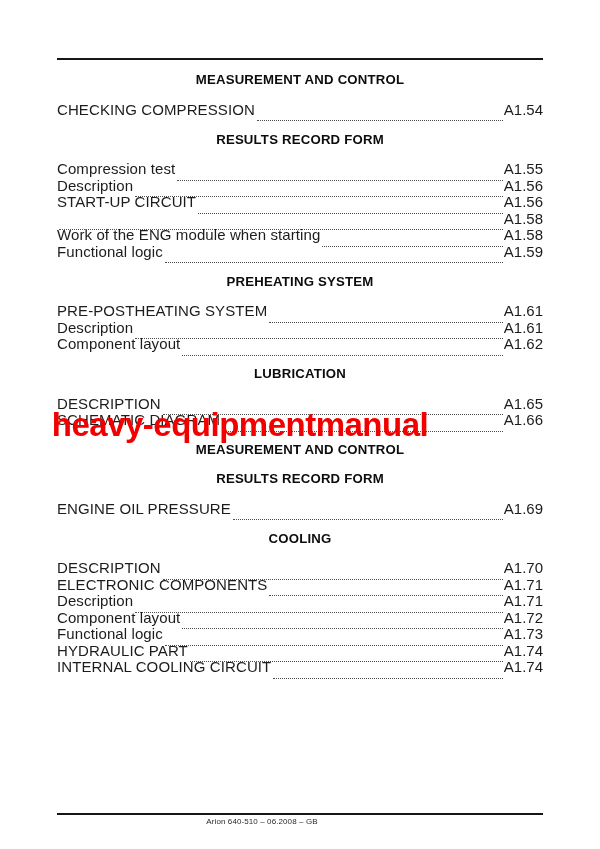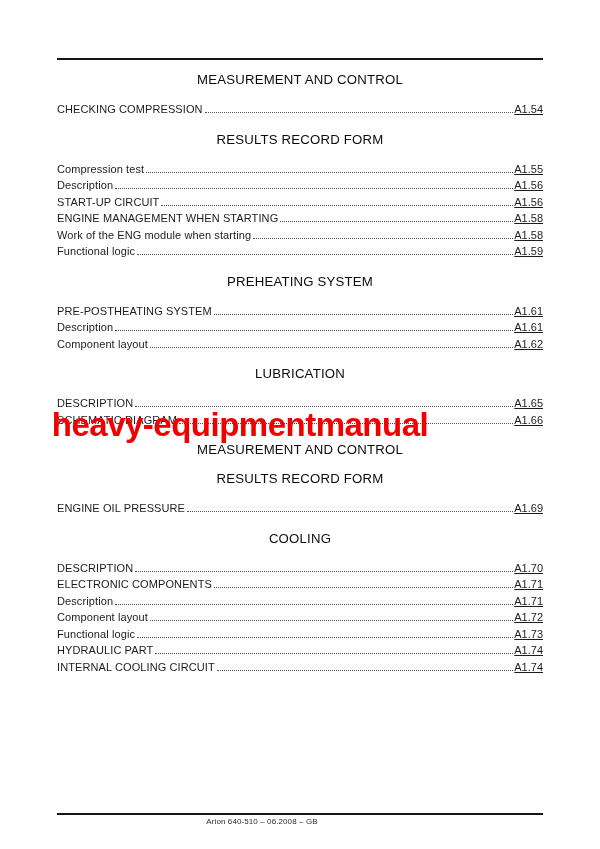--- a/index.html
+++ b/index.html
@@ -29,52 +29,51 @@
   .rule-top { top: 58px; }
   .rule-bottom { top: 813px; }
   .toc {
     position: absolute;
     left: 57px;
     top: 58px;
     width: 486px;
   }
   .toc-heading {
     font-size: 13.2px;
-    font-weight: normal;
+    font-weight: bold;
     line-height: 15px;
     height: 15px;
     margin: 14px 0;
     text-align: center;
     color: #0c0c0c;
     letter-spacing: 0.2px;
     white-space: nowrap;
   }
   .toc-entry {
     display: flex;
-    align-items: center;
+    align-items: flex-end;
     height: 16.5px;
-    font-size: 11px;
+    font-size: 15px;
     color: #1c1c1c;
   }
   .entry-title {
     white-space: nowrap;
     letter-spacing: 0.1px;
   }
   .leader {
     flex: 1;
     height: 0;
     border-bottom: 1.5px dotted #4d4d4d;
     margin: 0 1px 0 2px;
     position: relative;
     top: 3.5px;
     min-width: 8px;
   }
   .entry-page {
     white-space: nowrap;
-    text-decoration: underline;
   }
   .watermark {
     position: absolute;
     top: 406px;
     left: 0;
     width: 480px;
     text-align: center;
     font-size: 33px;
     font-weight: bold;
     letter-spacing: -0.5px;
@@ -116,21 +115,20 @@
         <span class="entry-title">Description</span>
         <span class="leader"></span>
         <span class="entry-page">A1.56</span>
       </div>
       <div class="toc-entry">
         <span class="entry-title">START-UP CIRCUIT</span>
         <span class="leader"></span>
         <span class="entry-page">A1.56</span>
       </div>
       <div class="toc-entry">
-        <span class="entry-title">ENGINE MANAGEMENT WHEN STARTING</span>
         <span class="leader"></span>
         <span class="entry-page">A1.58</span>
       </div>
       <div class="toc-entry">
         <span class="entry-title">Work of the ENG module when starting</span>
         <span class="leader"></span>
         <span class="entry-page">A1.58</span>
       </div>
       <div class="toc-entry">
         <span class="entry-title">Functional logic</span>

